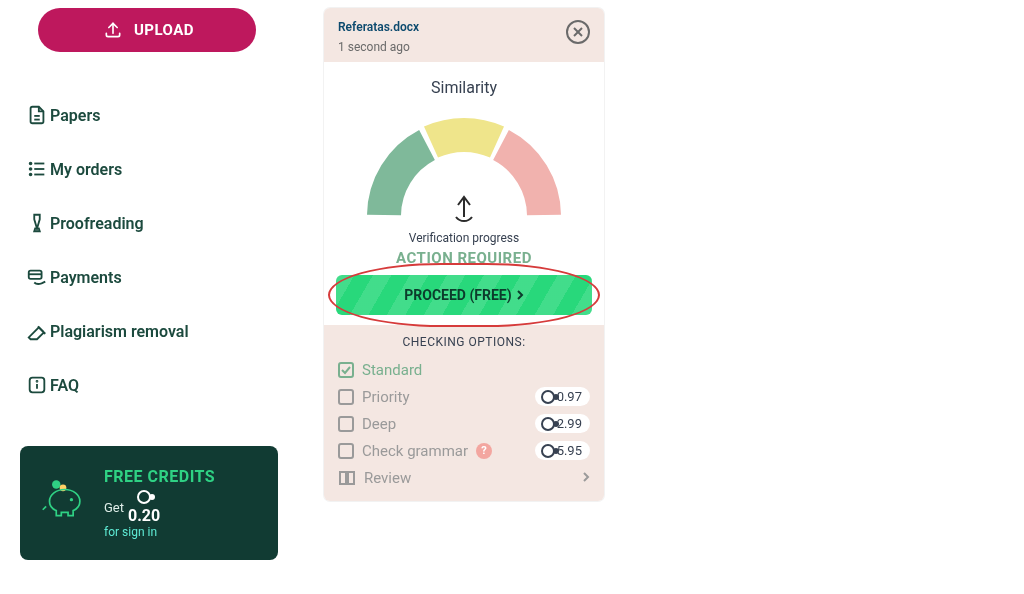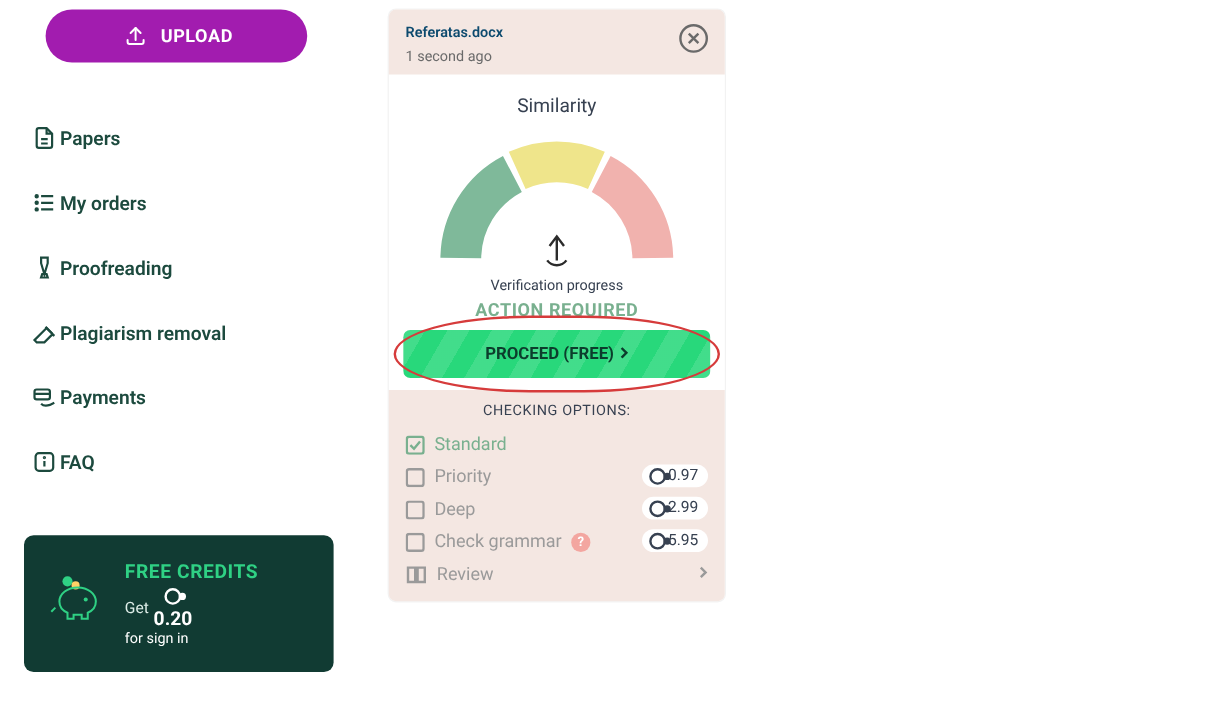--- a/index.html
+++ b/index.html
@@ -12,21 +12,21 @@
   }
   .sidebar {
     position: absolute;
     left: 20px;
     top: 8px;
     width: 260px;
   }
   .upload-btn {
     width: 218px;
     height: 44px;
-    background: #a21caf;
+    background: #be185d;
     border-radius: 22px;
     display: flex;
     align-items: center;
     justify-content: center;
     color: #fff;
     font-weight: 700;
     font-size: 15px;
     letter-spacing: 0.5px;
     cursor: pointer;
     margin-left: 18px;
@@ -60,21 +60,21 @@
     display: flex;
     gap: 14px;
     align-items: center;
   }
   .credits-card .piggy {
     width: 54px;
     height: 54px;
   }
   .credits-title { color: #2fd184; font-weight: 700; font-size: 16px; letter-spacing: 0.5px; }
   .credits-sub { color: #dfeee9; font-size: 13px; margin-top: 4px; display:flex; align-items:center; gap:4px;}
-  .credits-for { color: #ffffff; font-size: 12px; }
+  .credits-for { color: #5eead4; font-size: 12px; }
   .credits-amount { font-weight:700; font-size:16px; color:#fff; display:inline-flex; align-items:center; gap:2px;flex-direction:column;}
   .card {
     position: absolute;
     left: 324px;
     top: 8px;
     width: 280px;
     background: #fff;
     border-radius: 6px;
     box-shadow: 0 0 0 1px rgba(0,0,0,0.05);
   }
@@ -127,21 +127,21 @@
     background: #f4e7e2;
     border-radius: 0 0 6px 6px;
     padding: 10px 14px 10px 14px;
     margin-top: 10px;
   }
   .check-title { text-align:center; color:#374151; font-size:12px; letter-spacing:0.5px; margin-bottom:8px;}
   .opt-row {
     display:flex; align-items:center; justify-content:space-between;
     padding: 4px 0;
   }
-  .opt-left { display:flex; align-items:flex-end; gap:8px; color:#9a9a9a; font-size:15px; }
+  .opt-left { display:flex; align-items:center; gap:8px; color:#9a9a9a; font-size:15px; }
   .opt-left.selected { color:#79b08f; }
   .pill {
     background:#fff; border-radius: 14px; padding:2px 8px 2px 6px;
     font-size:13px; color:#374151; display:inline-flex; align-items:center; gap:2px;
   }
   .chev { color:#9a9a9a; }
   .q-icon { width:16px;height:16px;border-radius:50%;background:#f3a6a0;color:#fff;display:inline-flex;align-items:center;justify-content:center;font-size:11px;font-weight:700; }
   .coin { display:inline-block; width:14px; height:14px; position:relative; }
   .coin::before { content:""; position:absolute; inset:0; border:2px solid currentColor; border-radius:50%; }
   .coin::after  { content:""; position:absolute; right:-4px; top:4px; width:6px;height:6px; background:currentColor; border-radius:50%; }
@@ -191,35 +191,35 @@
         <svg width="22" height="22" viewBox="0 0 24 24" fill="none" stroke="currentColor" stroke-width="2">
             <path d="M9 3h6v5l-3 10-3-10z"></path>
             <path d="M10 18h4l1 3H9z"></path>
           </svg>
       </span>
       <span>Proofreading</span>
     </div>
     <div class="nav-item">
       <span class="nav-icon">
         <svg width="22" height="22" viewBox="0 0 24 24" fill="none" stroke="currentColor" stroke-width="2">
-            <path d="M19 14l-7 7H5l-2-2 11-11 7 7z"></path>
-            <line x1="13" y1="7" x2="19" y2="13"></line>
-          </svg>
-      </span>
-      <span>Plagiarism removal</span>
-    </div>
-    <div class="nav-item">
-      <span class="nav-icon">
-        <svg width="22" height="22" viewBox="0 0 24 24" fill="none" stroke="currentColor" stroke-width="2">
             <rect x="3" y="5" width="14" height="9" rx="2"></rect>
             <line x1="3" y1="9" x2="17" y2="9"></line>
             <path d="M9 18c2 2 5 2 8 1l4-2"></path>
           </svg>
       </span>
       <span>Payments</span>
+    </div>
+    <div class="nav-item">
+      <span class="nav-icon">
+        <svg width="22" height="22" viewBox="0 0 24 24" fill="none" stroke="currentColor" stroke-width="2">
+            <path d="M19 14l-7 7H5l-2-2 11-11 7 7z"></path>
+            <line x1="13" y1="7" x2="19" y2="13"></line>
+          </svg>
+      </span>
+      <span>Plagiarism removal</span>
     </div>
     <div class="nav-item">
       <span class="nav-icon">
         <svg width="22" height="22" viewBox="0 0 24 24" fill="none" stroke="currentColor" stroke-width="2">
             <rect x="4" y="4" width="16" height="16" rx="3"></rect>
             <line x1="12" y1="11" x2="12" y2="16"></line>
             <circle cx="12" cy="8" r="0.5" fill="currentColor"></circle>
           </svg>
       </span>
       <span>FAQ</span>

